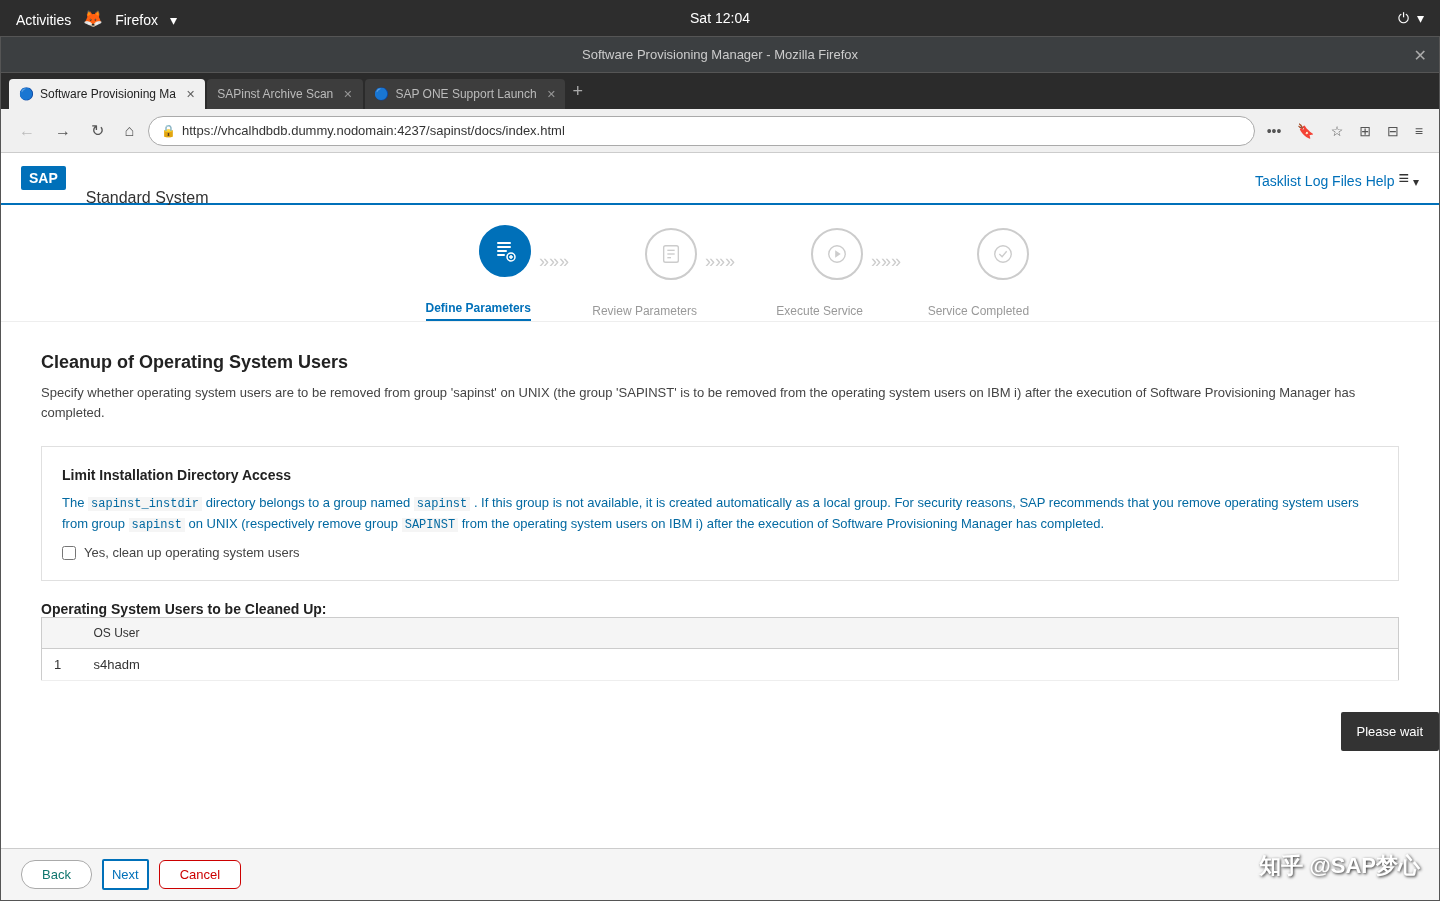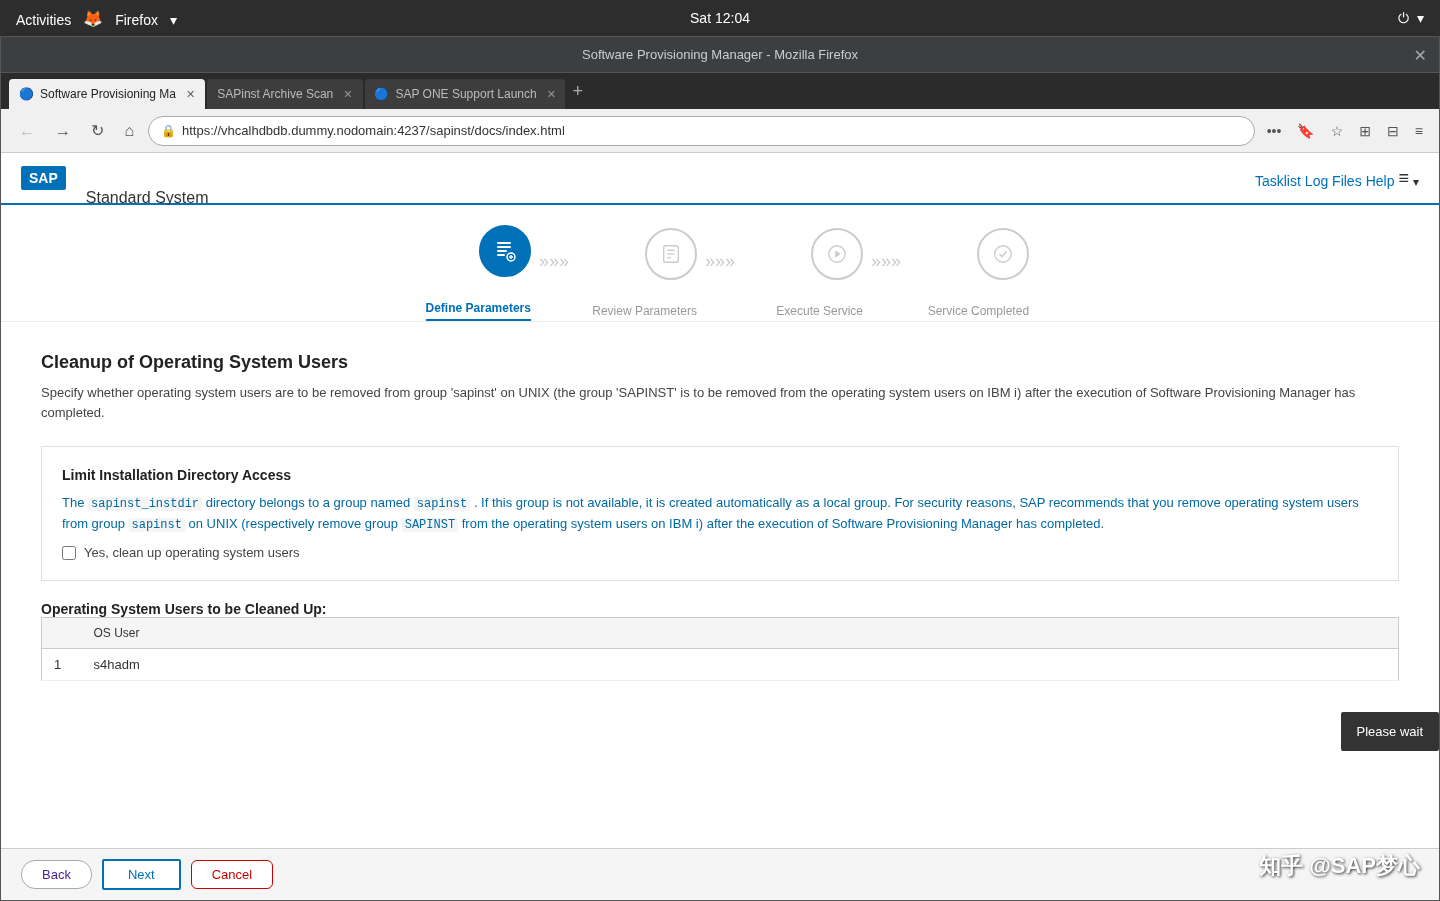--- a/index.html
+++ b/index.html
@@ -304,31 +304,31 @@
       height: 52px;
       display: flex;
       align-items: center;
       gap: 10px;
       padding: 0 20px;
       border-top: 1px solid #ccc;
     }
     .btn-back {
       background: #fff;
       border: 1px solid #aaa;
-      color: #4c1d95;
+      color: #0f766e;
       padding: 6px 20px;
       font-size: 13px;
       cursor: pointer;
       border-radius: 14px;
     }
     .btn-next {
       background: #fff;
       border: 2px solid #0070b9;
       color: #0070b9;
-      padding: 6px 24px;
+      padding: 6px 8px;
       font-size: 13px;
       cursor: pointer;
       border-radius: 2px;
       font-weight: 500;
     }
     .btn-cancel {
       background: #fff;
       border: 1px solid #cc0000;
       color: #cc0000;
       padding: 6px 20px;

